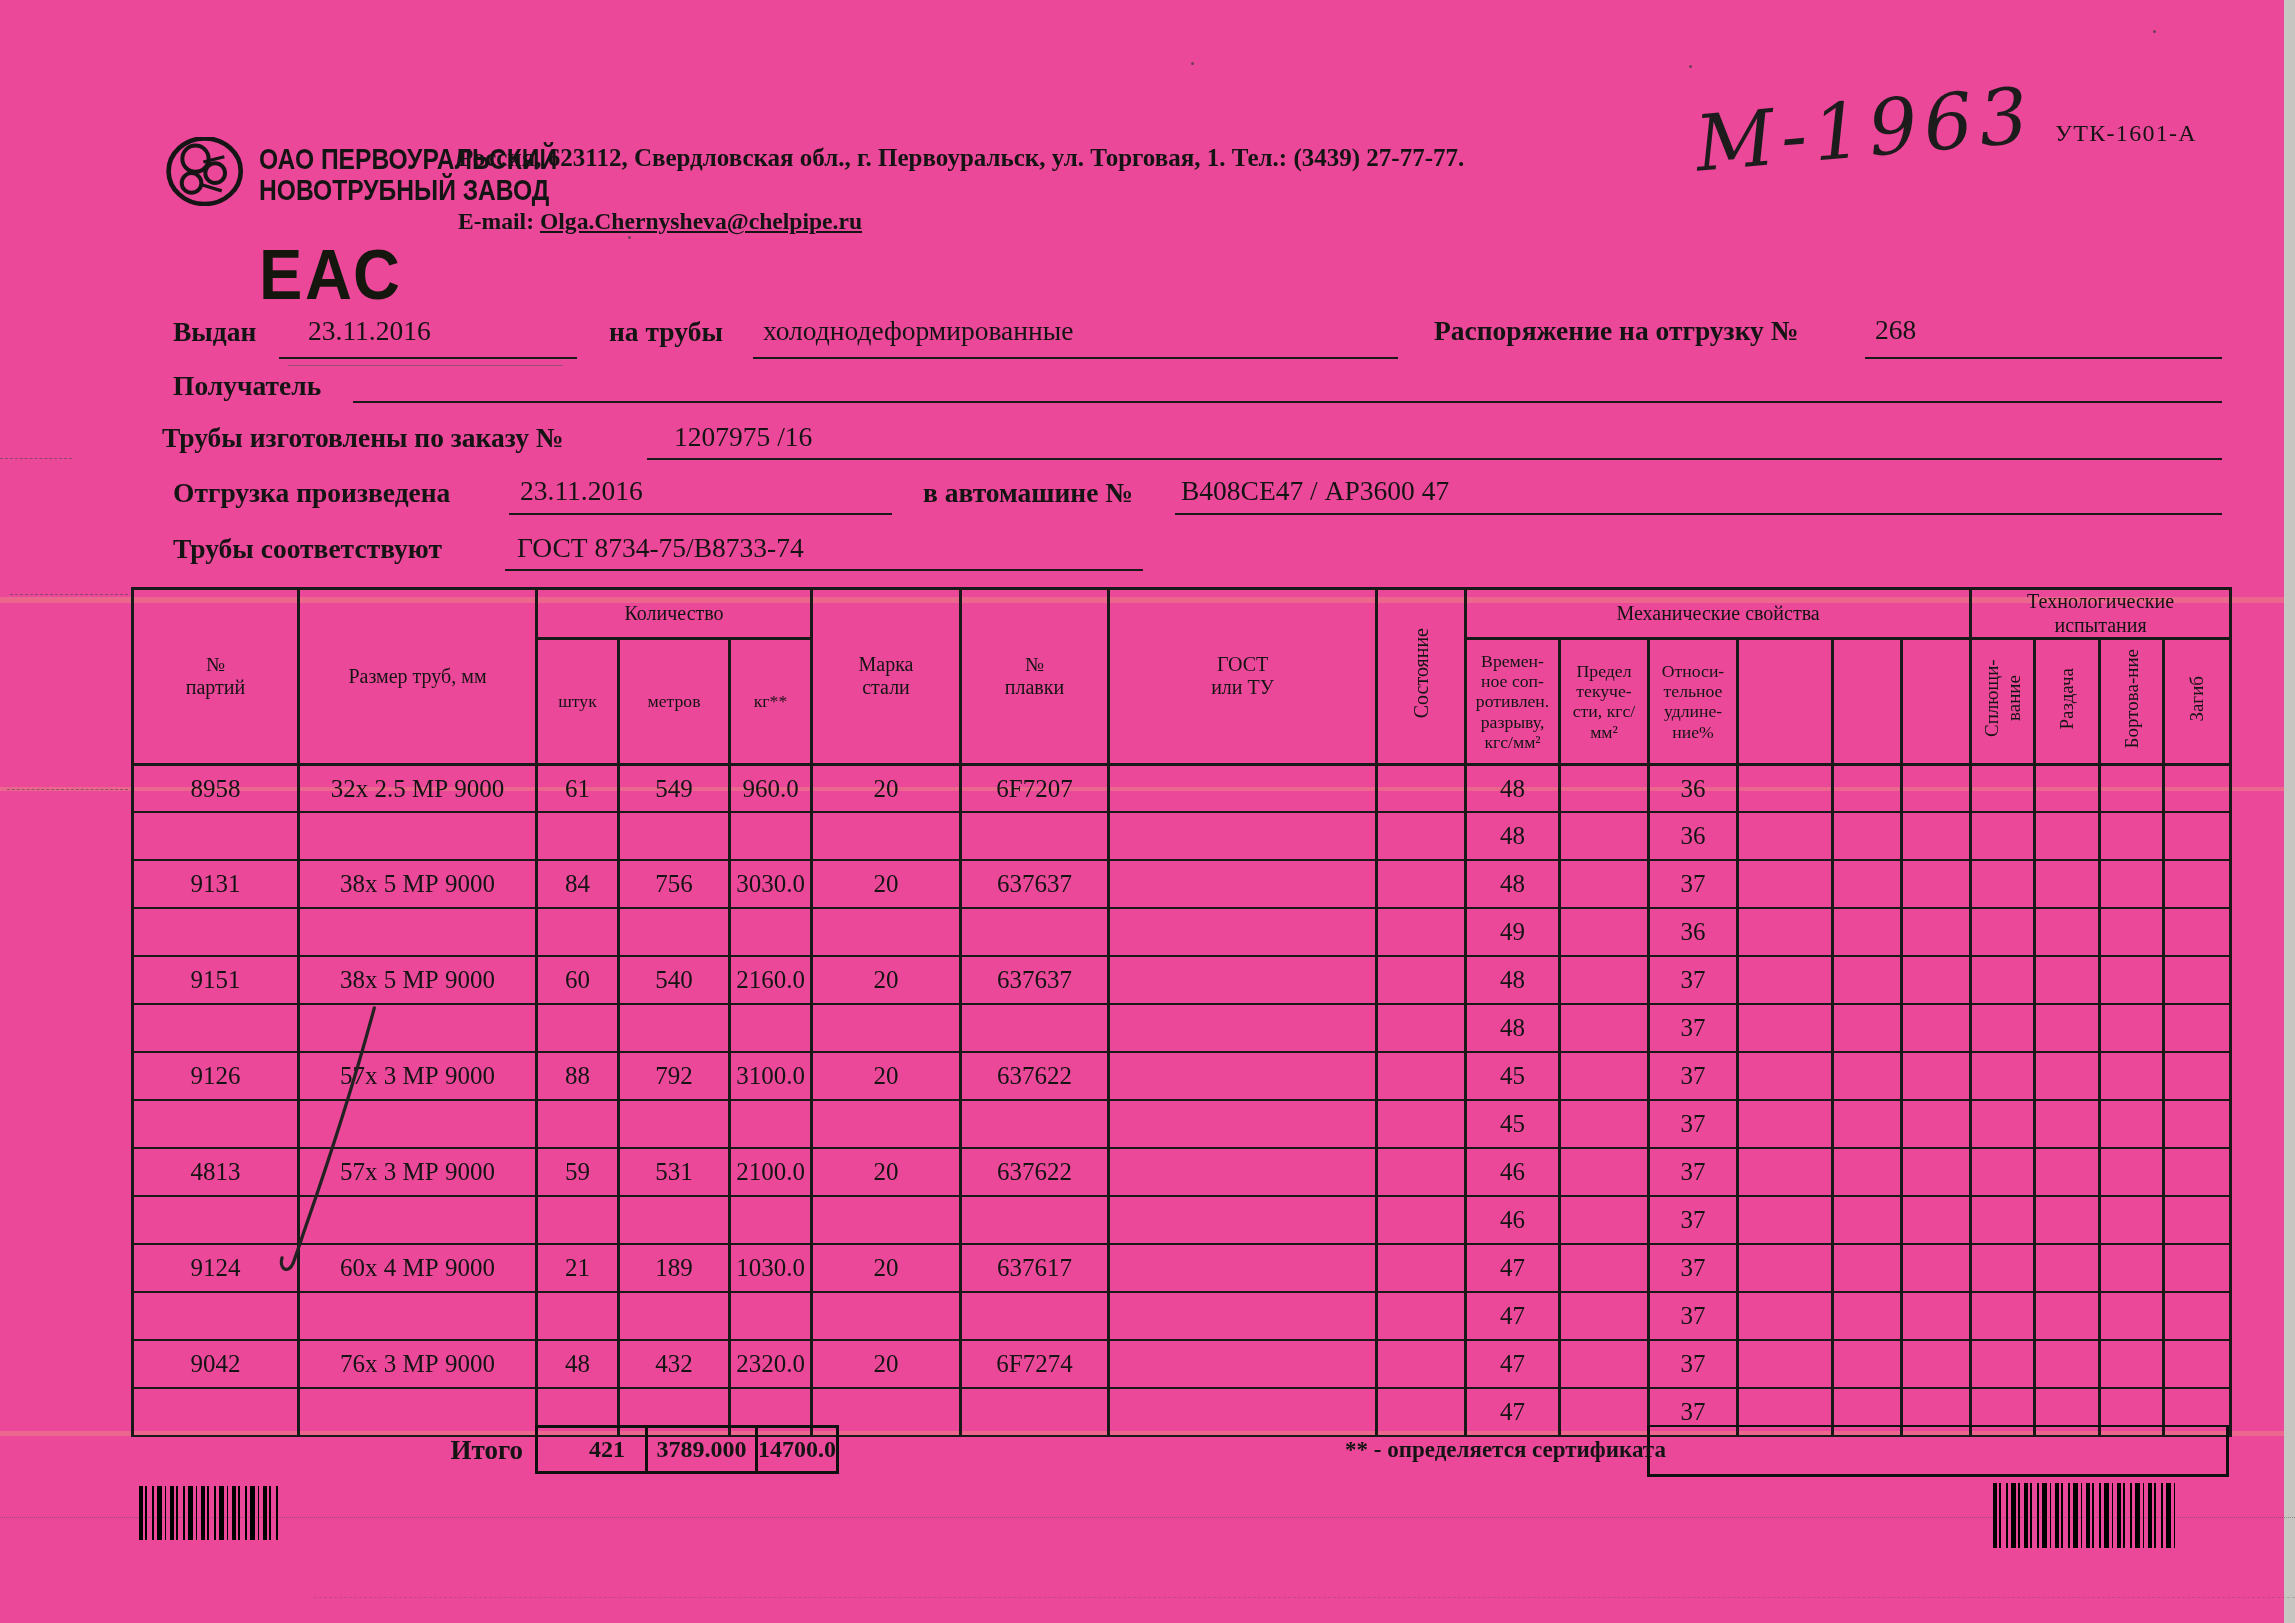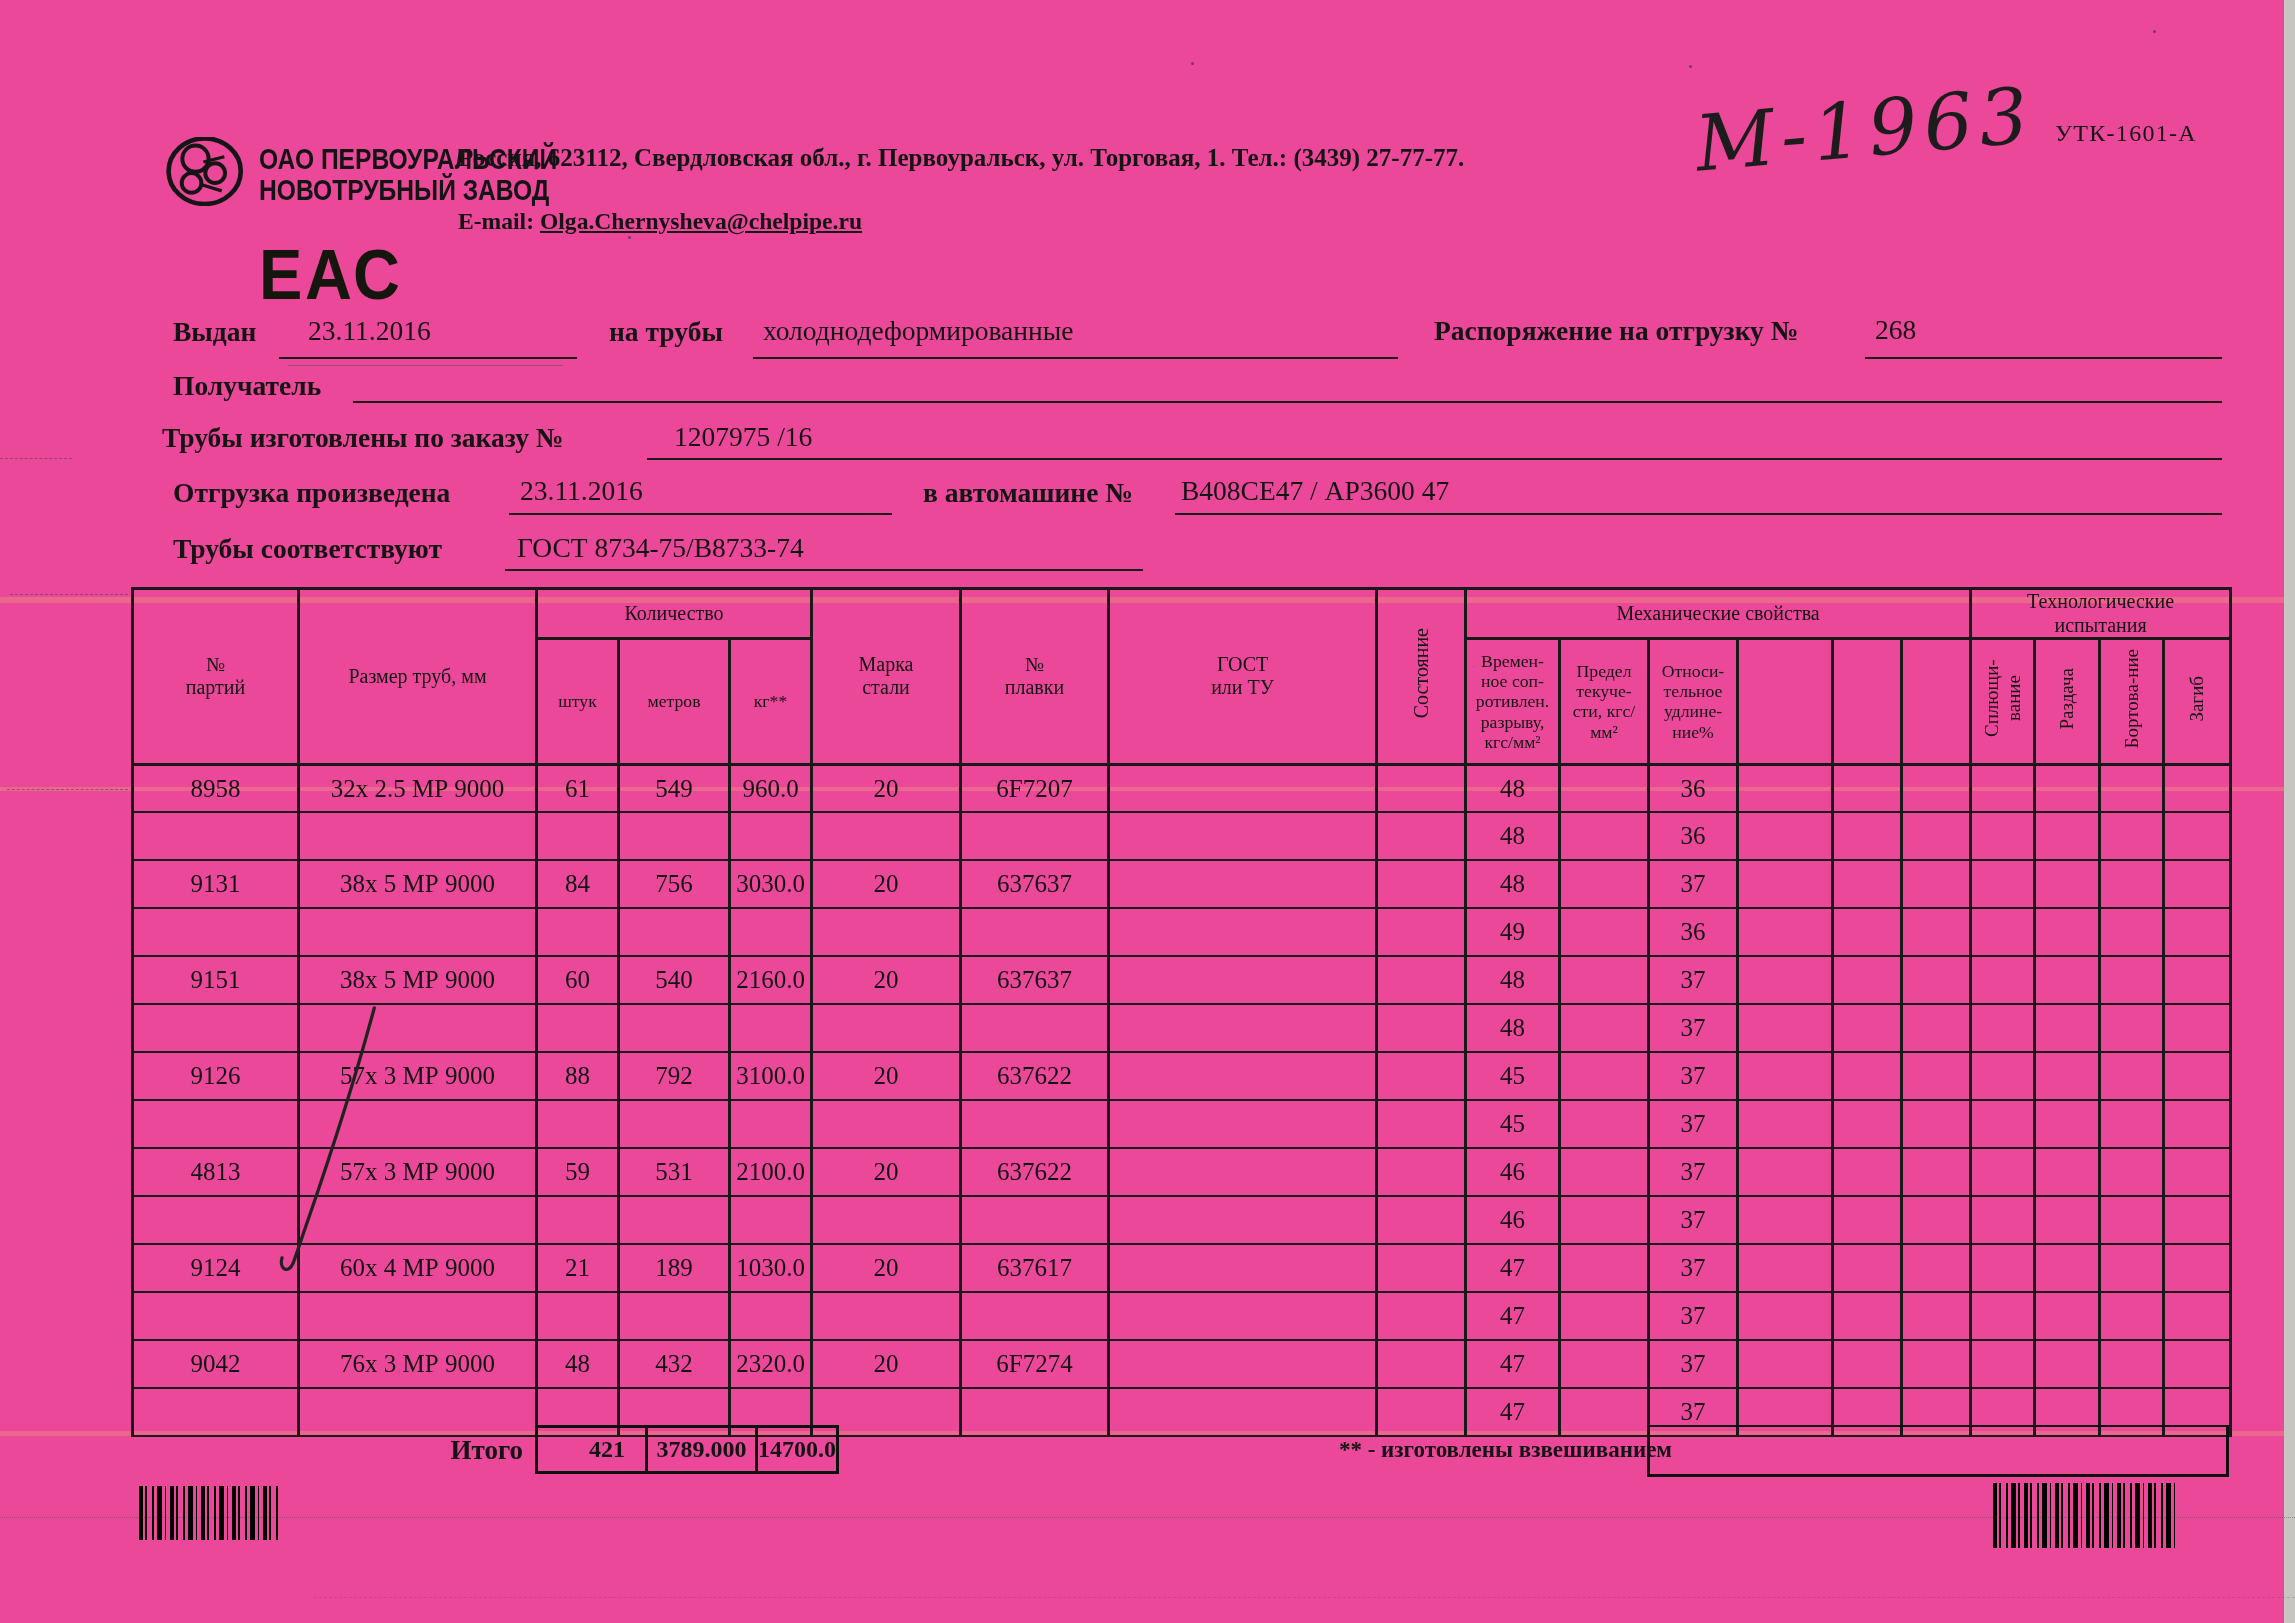--- a/index.html
+++ b/index.html
@@ -473,21 +473,21 @@
         </tr>
       </tbody>
   </table>
 
   <div class="abs totlabel" style="left:281px;top:1435px;width:242px;">Итого</div>
   <div class="abs totals-box" style="left:535px;top:1425px;width:267px;height:43px;">
     <div class="tcell" style="width:77px;">421</div>
     <div class="tcell" style="width:108px;">3789.000</div>
     <div class="tcell" style="width:79px;">14700.0</div>
   </div>
-  <div class="abs weighnote" style="left:1178px;top:1437px;width:655px;">** - изготовлены взвешиванием</div>
+  <div class="abs weighnote" style="left:1178px;top:1437px;width:655px;">** - определяется сертификата</div>
   <div class="abs emptybox" style="left:1647px;top:1425px;width:576px;height:47px;"></div>
 
 
   <svg class="abs" style="left:0;top:0;" width="2295" height="1623" viewBox="0 0 3507 2480" pointer-events="none">
     <path d="M572 1540 C545 1640 500 1780 468 1872 C459 1898 452 1920 448 1930 c -7 17 -22 10 -17 -8" fill="none" stroke="#222" stroke-width="5" stroke-linecap="round"></path>
   </svg>
 
   <div class="abs dotline" style="left:0;top:1517px;width:2295px;"></div>
   <div class="abs barcode" style="left:139px;top:1486px;width:141px;height:54px;"></div>
   <div class="abs barcode" style="left:1993px;top:1483px;width:185px;height:65px;"></div>

